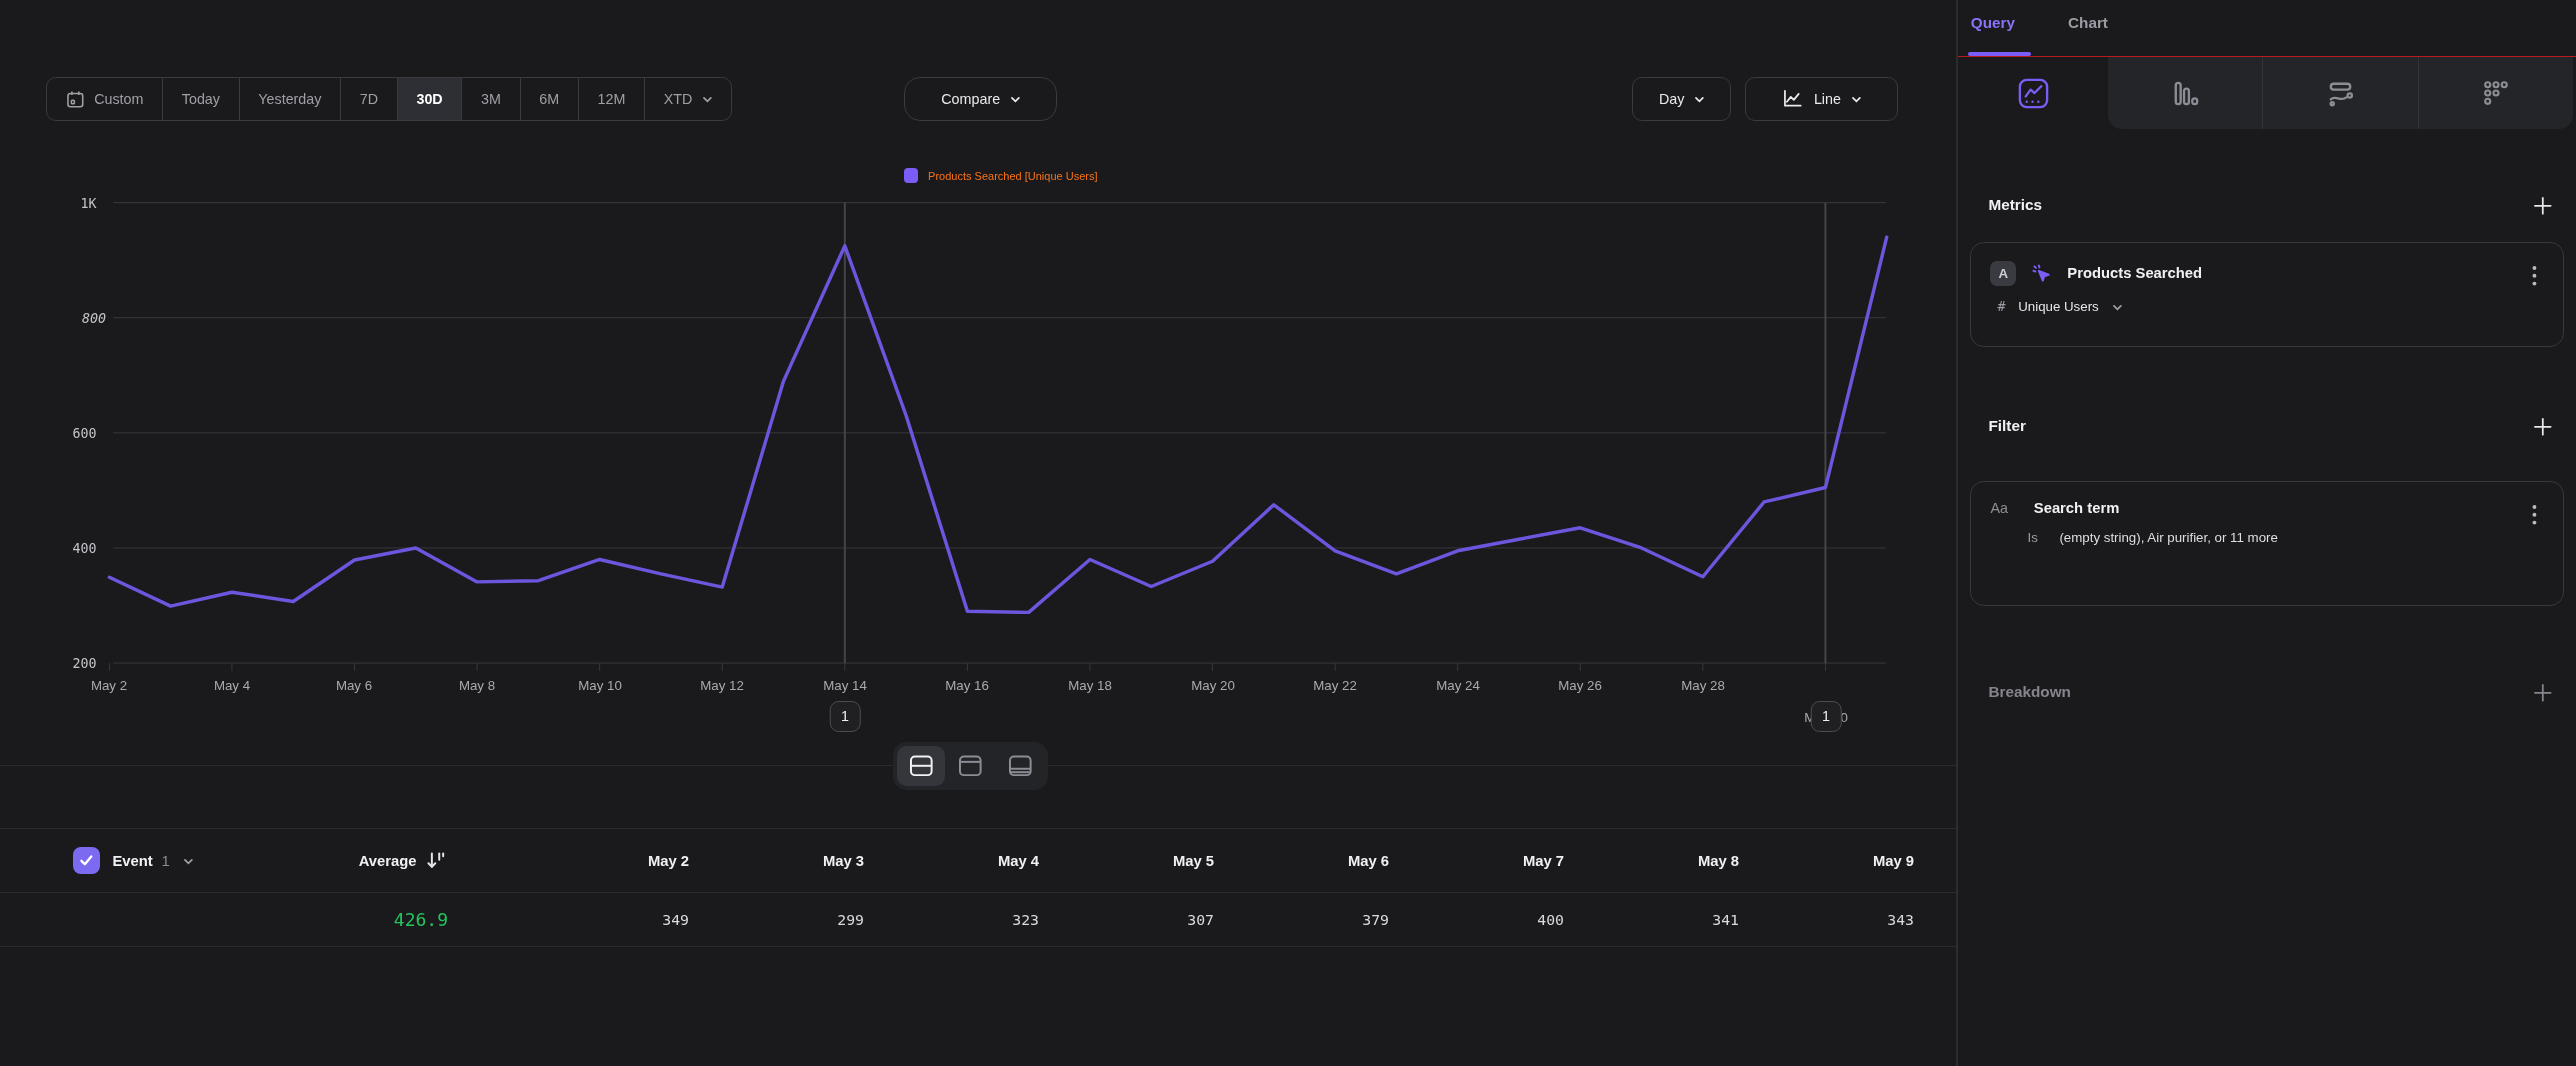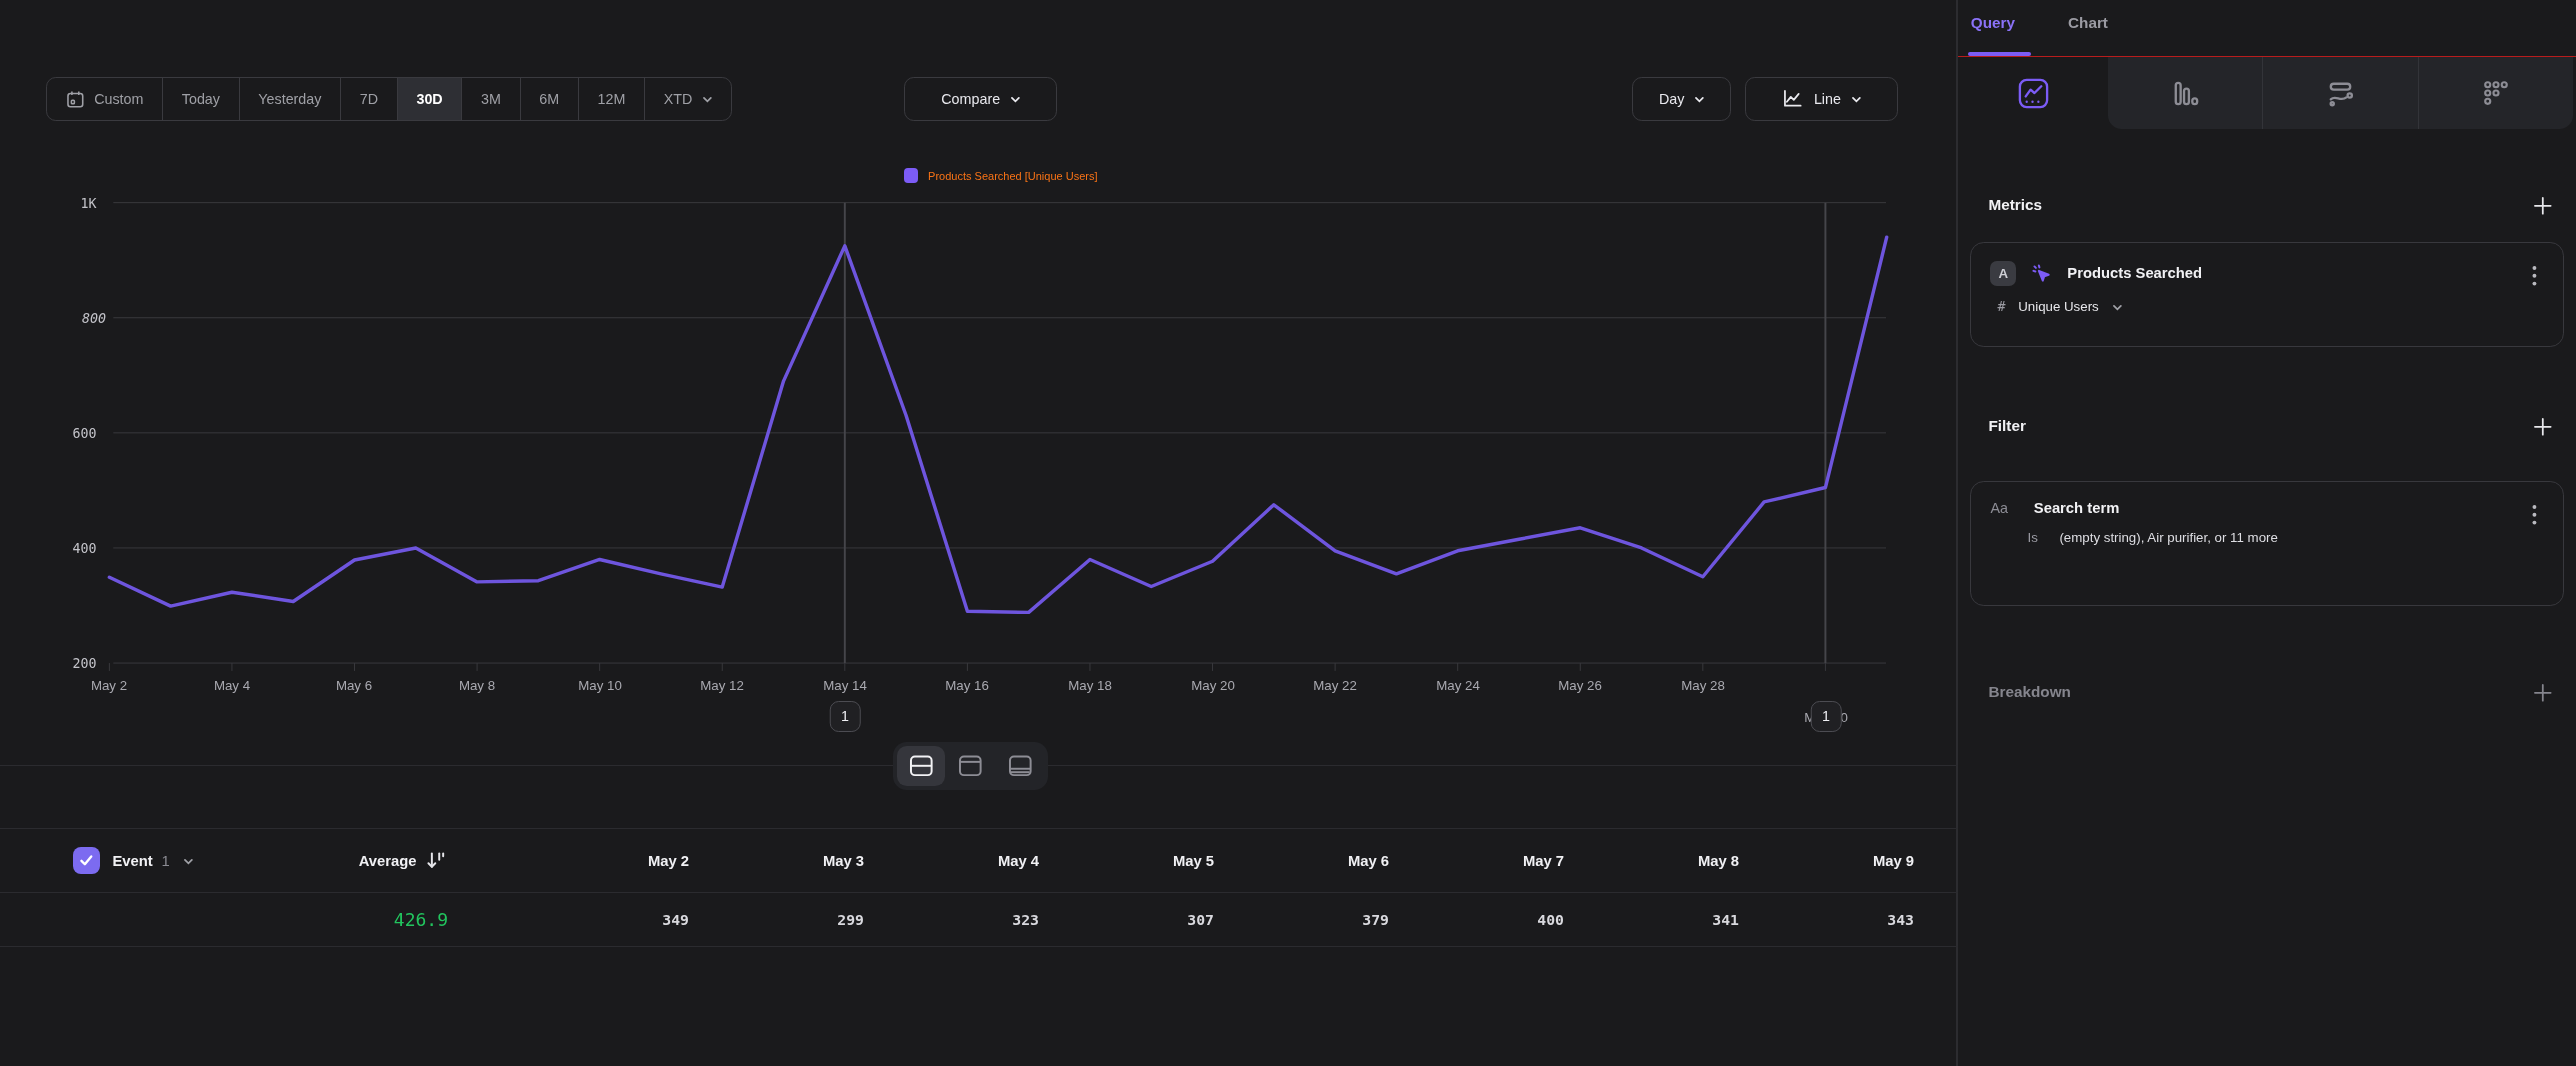--- a/index.html
+++ b/index.html
@@ -28,21 +28,21 @@
     border-left:1px solid #3a3a3f; white-space:nowrap;
   }
   .seg:first-child { border-left:none; }
   .seg.active { background:#2e2f34; color:#ffffff; font-weight:700; }
   .btn {
     position:absolute; height:44px; top:77px;
     display:flex; align-items:center; justify-content:center; gap:9.8px;
     border:1px solid #3a3a3f; border-radius:9.8px;
     color:#e9e9ee; font-size:14.3px; background:transparent; cursor:pointer;
   }
-  .btn-compare { left:904px; width:153px; }
+  .btn-compare { left:904px; width:153px;border-radius:16px; }
   .btn-day { left:1632px; width:99px; }
   .btn-line { left:1745px; width:153px; }
 
   .chev { display:inline-block; width:9.8px; height:9.8px; }
   .chev svg, .icon svg { display:block; }
 
   
   .legend {
     position:absolute; left:115px; top:166px; width:1771px; height:19.7px;
     display:flex; align-items:center; justify-content:center; gap:9.8px;
@@ -74,21 +74,21 @@
   
   .table { position:absolute; left:0; top:828px; width:1958px; }
   .t-row { position:relative; width:100%; }
   .t-head { height:65px; border-top:1px solid #2b2b2f; border-bottom:1px solid #2b2b2f; }
   .t-body { height:54px; border-bottom:1px solid #2b2b2f; }
   .t-left { position:absolute; left:0; top:0; bottom:0; width:448px; display:flex; align-items:center; padding-left:73px; gap:12.8px; }
   .t-avg { position:absolute; left:0; top:0; bottom:0; width:448px; display:flex; align-items:center; justify-content:flex-end; gap:7.9px; }
   .t-cols { position:absolute; left:514px; top:0; bottom:0; display:flex; }
   .t-col { width:175px; display:flex; align-items:center; justify-content:flex-end; }
   .t-col.head { color:#f1f1f4; font-weight:700; font-size:14.8px; }
-  .t-col.val  { color:#d9d9de; font-size:14.8px;font-weight:bold; }
+  .t-col.val  { color:#d9d9de; font-size:14.8px; }
   .checkbox {
     width:26.6px; height:26.6px; border-radius:7.9px; background:#7c6bf0;
     display:flex; align-items:center; justify-content:center; flex:none; cursor:pointer;
   }
   .t-event-label { font-weight:700; font-size:14.8px; color:#f1f1f4; }
   .t-event-count { color:#8a8a92; font-size:14.8px; margin-left:-3.9px; }
   .t-row-label { font-size:14.8px; color:#e8e8ec; white-space:nowrap; }
   .avg-text { font-weight:700; font-size:14.8px; color:#f1f1f4; }
   .avg-val { font-size:18px; color:#22c55e; }
 

